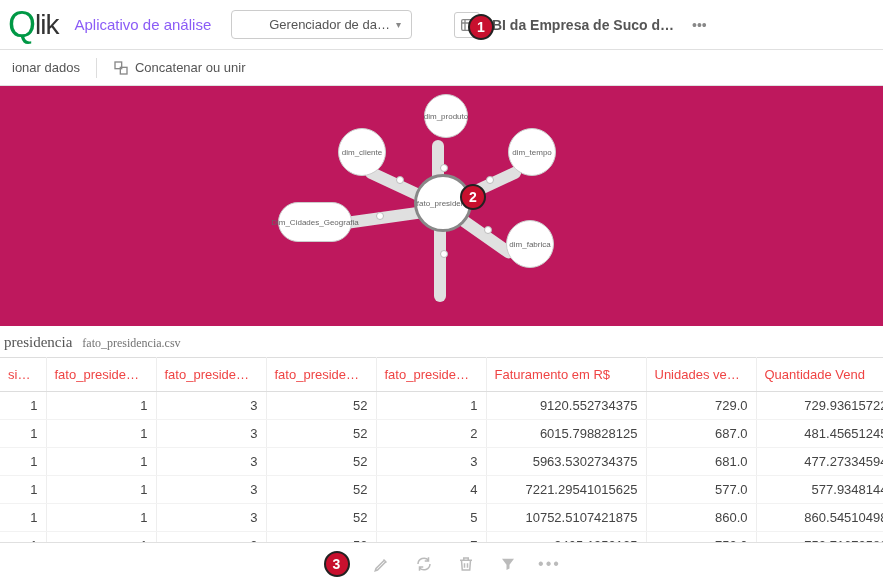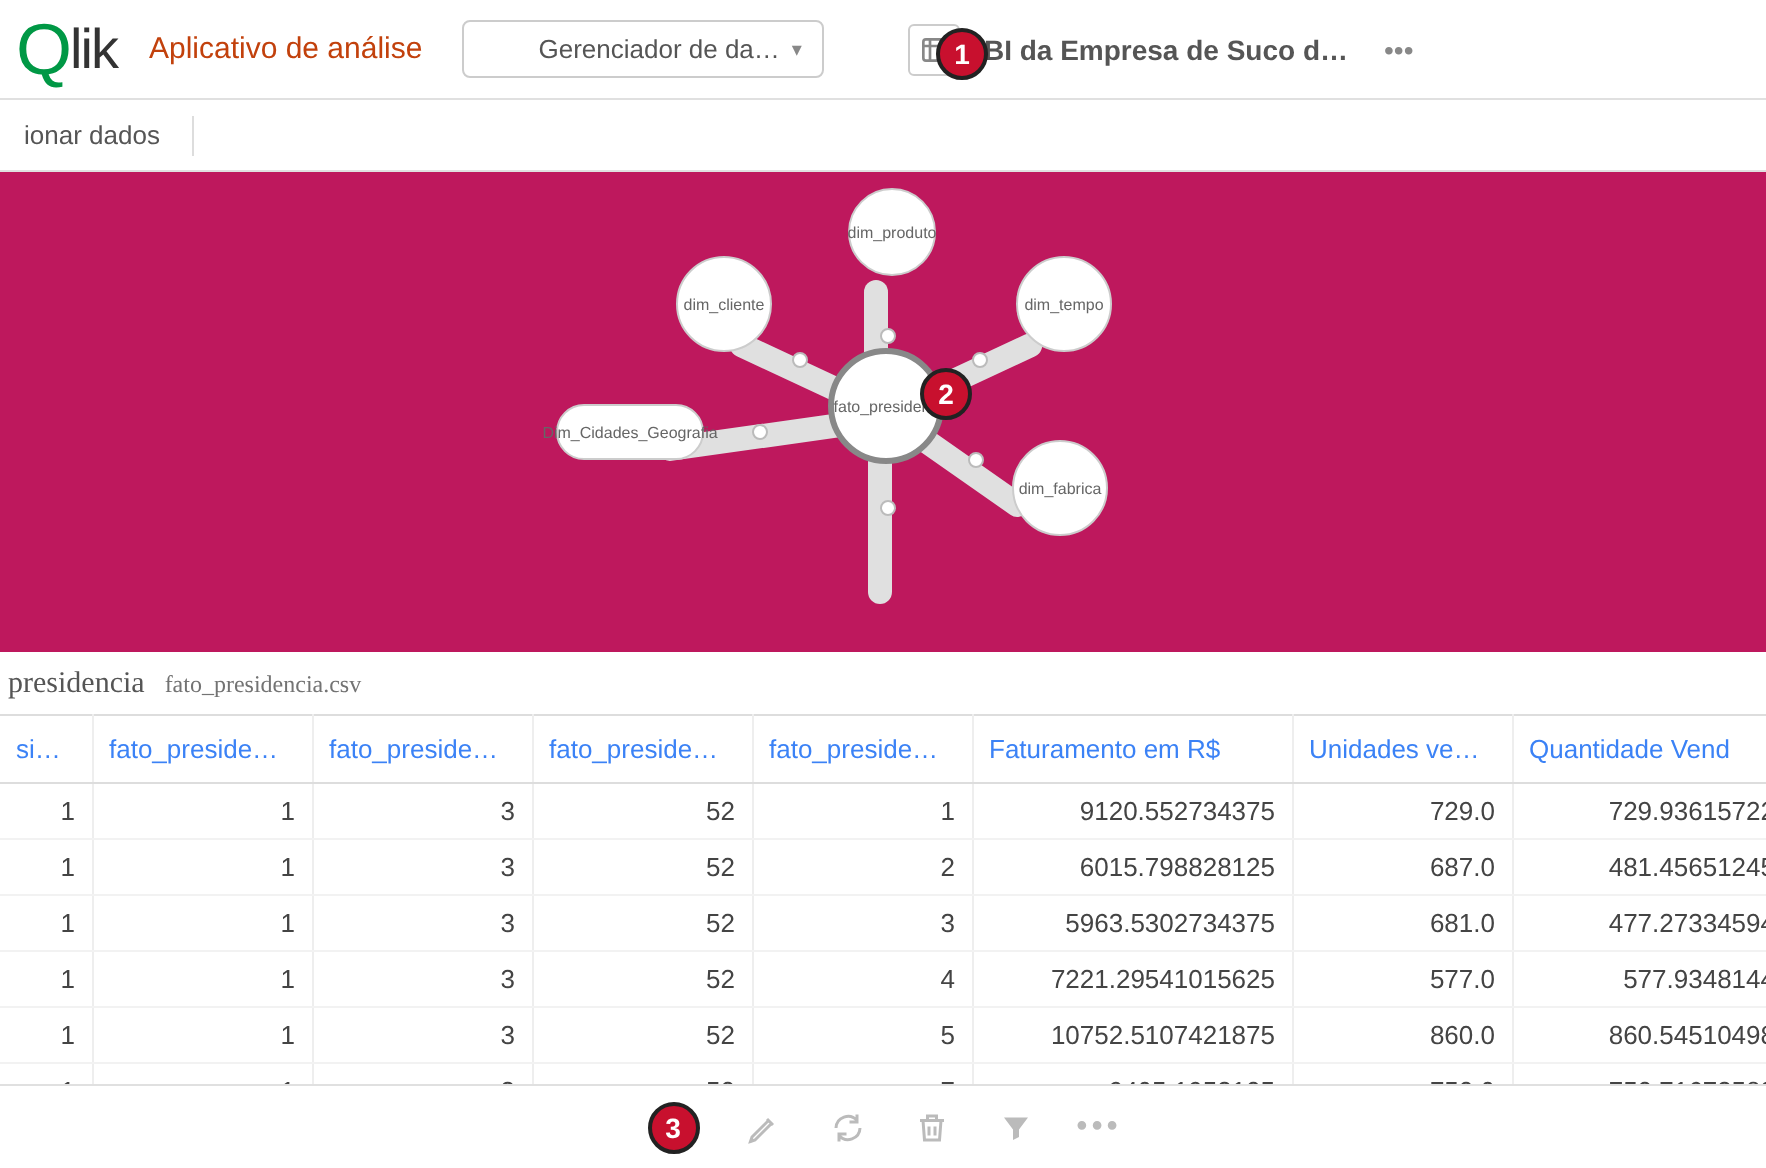--- a/index.html
+++ b/index.html
@@ -24,21 +24,21 @@
   }
   .logo {
     font-size: 28px;
     font-weight: 400;
     color: #333;
     letter-spacing: -1px;
     display: flex;
     align-items: center;
   }
   .logo .q-green { color: #009845; font-size: 36px; line-height: 1; }
-  .app-title { font-size: 15px; font-weight: 400; color: #c2410c; margin-left: 4px; }
+  .app-title { font-size: 15px; font-weight: 400; color: #8b5cf6; margin-left: 4px; }
   .dropdown {
     border: 1px solid #ccc;
     border-radius: 4px;
     padding: 6px 10px;
     display: flex;
     align-items: center;
     gap: 6px;
     cursor: pointer;
     min-width: 170px;
     font-size: 13px;
@@ -139,21 +139,21 @@
     border-right:1px solid #eee;
     padding: 6px 8px;
     white-space: nowrap;
     overflow: hidden;
     text-overflow: ellipsis;
     font-size: 13px;
   }
   th {
     text-align:left;
     font-weight:400;
-    color:#3b82f6;
+    color:#ef4444;
     border-top:1px solid #ddd;
     border-bottom:1px solid #ddd;
     height:34px;
     background:#fff;
   }
   td { text-align:right; color:#444; border-bottom:1px solid #f2f2f2; height:28px; }
 
   
   .bottom-bar {
     position:absolute;
@@ -203,20 +203,27 @@
 
   <div class="breadcrumb-text">BI da Empresa de Suco d…</div>
   <div class="more-dots">•••</div>
 </div>
 
 <div class="toolbar">
   <div class="toolbar-item">
     <span>ionar dados</span>
   </div>
   <div class="sep"></div>
+  <div class="toolbar-item">
+    <svg class="ico-s" viewBox="0 0 24 24" fill="none" stroke="#888" stroke-width="2">
+        <rect x="3" y="3" width="10" height="10"></rect>
+        <rect x="11" y="11" width="10" height="10"></rect>
+      </svg>
+    <span>Concatenar ou unir</span>
+  </div>
 </div>
 
 <div class="canvas">
 
   <div class="link-line" style="left:438px; top:108px; width:60px; transform:rotate(-90deg);"></div>
   <div class="link-line" style="left:438px; top:112px; width:80px; transform:rotate(-155deg);"></div>
   <div class="link-line" style="left:448px; top:112px; width:80px; transform:rotate(-25deg);"></div>
   <div class="link-line" style="left:438px; top:118px; width:110px; transform:rotate(172deg);"></div>
   <div class="link-line" style="left:448px; top:118px; width:80px; transform:rotate(35deg);"></div>
   <div class="link-line" style="left:440px; top:120px; width:90px; transform:rotate(90deg);"></div>
@@ -230,21 +237,21 @@
 
   <div class="bubble" style="left:424px; top:8px; width:44px; height:44px;">
       <span>dim_produto</span>
     </div>
   <div class="bubble" style="left:338px; top:42px; width:48px; height:48px;">
       <span>dim_cliente</span>
     </div>
   <div class="bubble" style="left:508px; top:42px; width:48px; height:48px;">
       <span>dim_tempo</span>
     </div>
-  <div class="bubble" style="left:278px; top:116px; width:74px; height:28px; border-radius:20px;">
+  <div class="bubble" style="left:278px; top:116px; width:74px; height:40px; border-radius:20px;">
       <span>Dim_Cidades_Geografia</span>
     </div>
   <div class="bubble" style="left:506px; top:134px; width:48px; height:48px;">
       <span>dim_fabrica</span>
     </div>
 
   <div class="bubble center" style="left:414px; top:88px; width:58px; height:58px;">
       <span>fato_presidenc</span>
     </div>
 

